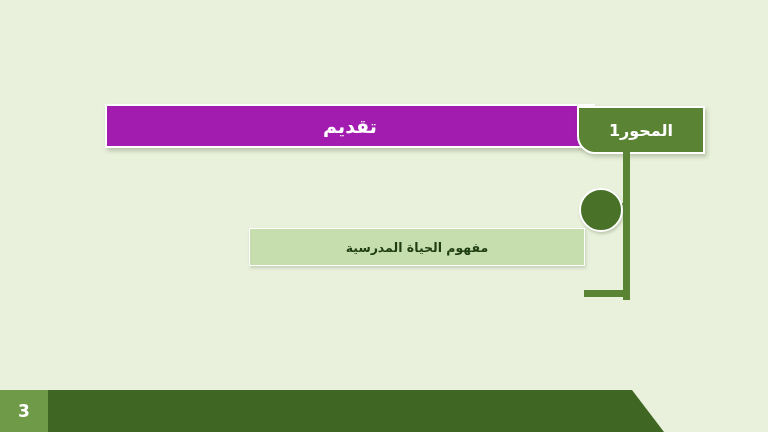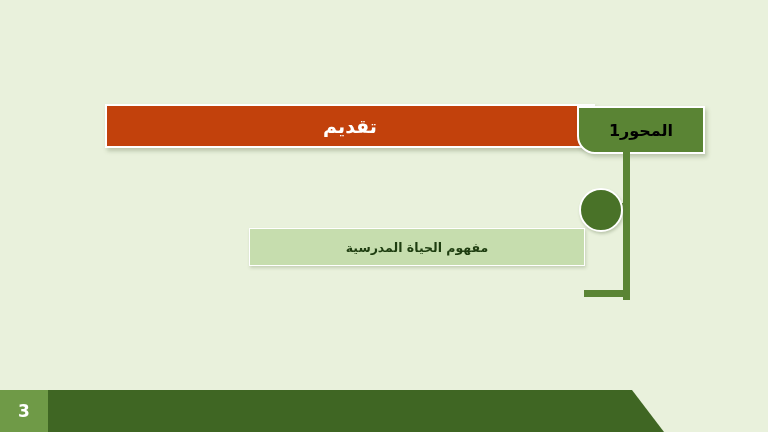--- a/index.html
+++ b/index.html
@@ -28,21 +28,21 @@
     top: 104px;
     width: 600px;
     height: 52px;
   }
   .header-bar {
     position: absolute;
     left: 0;
     top: 0;
     width: 490px;
     height: 44px;
-    background: #c2410c;
+    background: #a21caf;
     border: 2px solid #ffffff;
     box-sizing: border-box;
     box-shadow: 2px 3px 4px rgba(80,100,60,0.30);
     display: flex;
     align-items: center;
     justify-content: center;
   }
   .header-title {
     color: #ffffff;
     font-size: 19px;
@@ -58,21 +58,21 @@
     background: #5a8434;
     border: 2px solid #ffffff;
     box-sizing: border-box;
     border-radius: 0 0 0 18px;
     box-shadow: 2px 3px 4px rgba(80,100,60,0.30);
     display: flex;
     align-items: center;
     justify-content: center;
   }
   .tab-right-label {
-    color: #000000;
+    color: #ffffff;
     font-size: 16px;
     font-weight: bold;
   }
 
   
   .conn-vert {
     position: absolute;
     background: #5a8434;
   }
   .conn-horiz {

